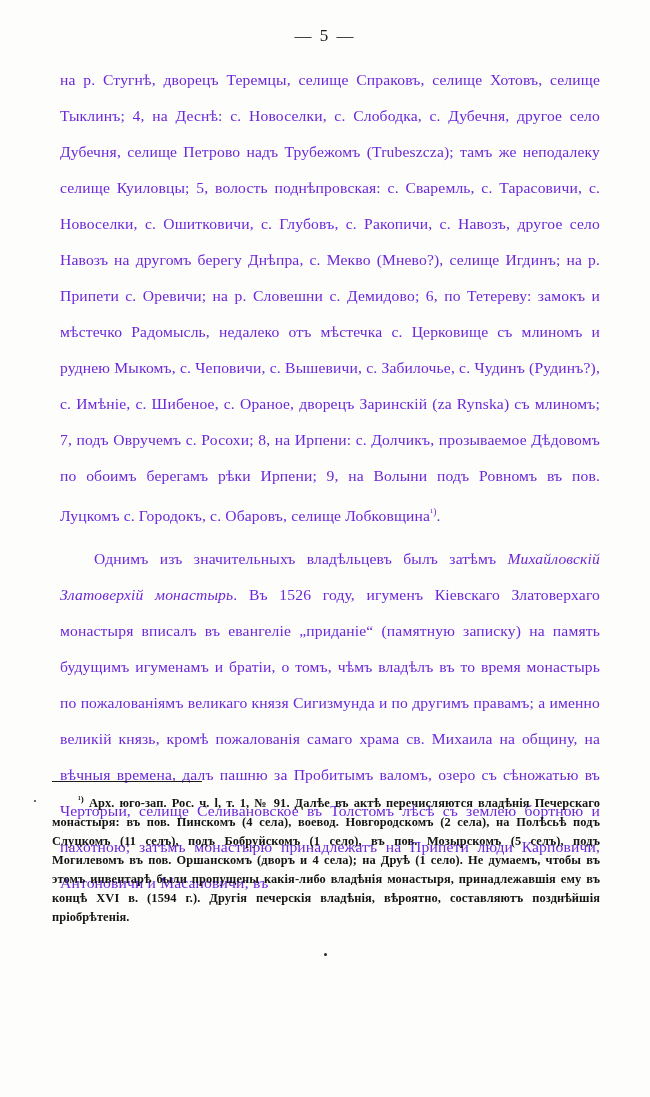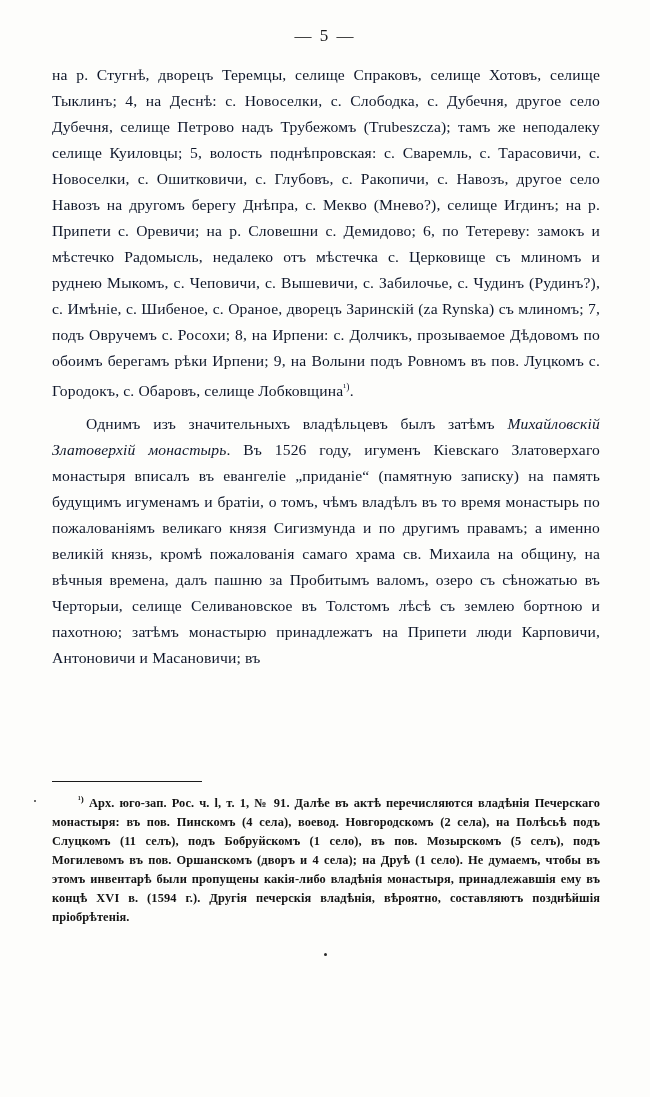--- a/index.html
+++ b/index.html
@@ -34,25 +34,25 @@
     color: #1a1a1a;
   }
   .body-block {
     position: absolute;
     left: 52px;
     top: 62px;
     width: 548px;
   }
   .para {
     font-size: 15.6px;
-    line-height: 26.0px;
+    line-height: 36px;
     text-align: justify;
     text-justify: inter-word;
-    margin: 0 0 0 0;
-    color: #0f172a;
+    margin: 0 0 0 8px;
+    color: #6d28d9;
     letter-spacing: 0.15px;
   }
   .para.indent {
     text-indent: 34px;
     margin-top: 7px;
     font-family: Liberation Serif, serif;
   }
   .para .it {
     font-style: italic;
   }

